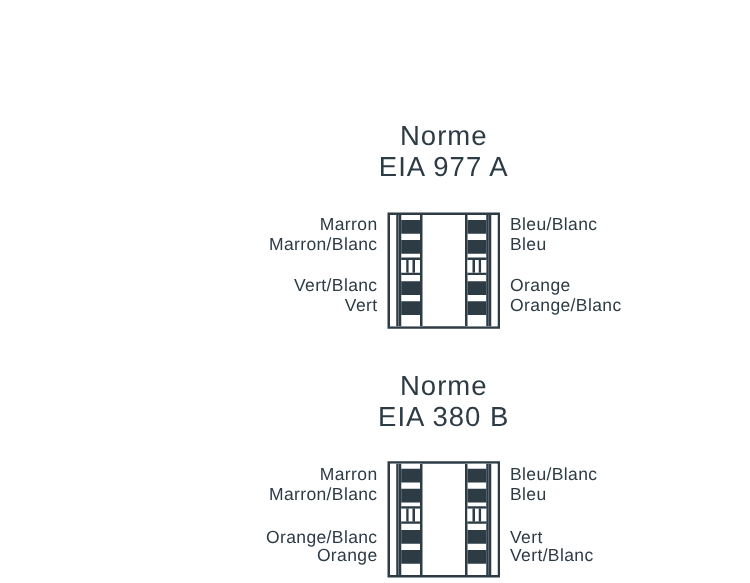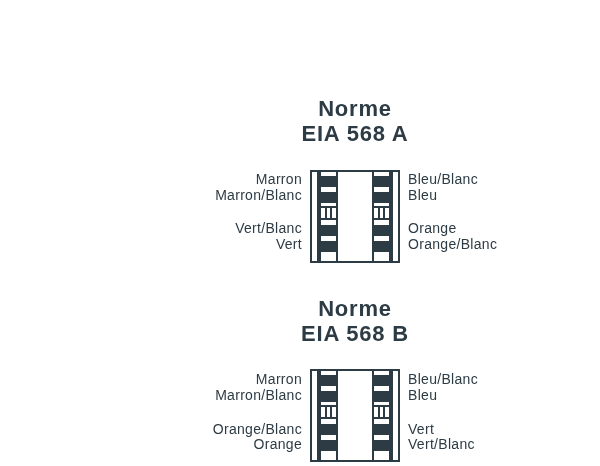--- a/index.html
+++ b/index.html
@@ -12,21 +12,21 @@
     background: #ffffff;
     overflow: hidden;
     color: var(--ink, #2d3b45);
   }
   .title {
     position: absolute;
     left: 255px;
     width: 200px;
     text-align: center;
     font-size: 22px;
-    font-weight: bold;
+    font-weight: normal;
     line-height: 25px;
     letter-spacing: 0.8px;
   }
   .secA .title { top: 96px; }
   .secB .title { top: 296px; }
 
   .label {
     position: absolute;
     height: 16px;
     line-height: 16px;
@@ -93,21 +93,21 @@
   .iii .vd   { width: 2px; background: var(--ink, #2d3b45); }
 </style>
 </head>
 <body style="background: rgb(255, 255, 255);">
 
 <div class="canvas">
 
   <section class="secA">
     <div class="title">
       <div>Norme</div>
-      <div>EIA 568 A</div>
+      <div>EIA 977 A</div>
     </div>
 
     <div class="label left l1">Marron</div>
     <div class="label left l2">Marron/Blanc</div>
     <div class="label left l3">Vert/Blanc</div>
     <div class="label left l4">Vert</div>
 
     <div class="label right l1">Bleu/Blanc</div>
     <div class="label right l2">Bleu</div>
     <div class="label right l3">Orange</div>
@@ -153,21 +153,21 @@
         <div class="band"></div>
         <div class="sp5"></div>
         <div class="band"></div>
       </div>
     </div>
   </section>
 
   <section class="secB">
     <div class="title">
       <div>Norme</div>
-      <div>EIA 568 B</div>
+      <div>EIA 380 B</div>
     </div>
 
     <div class="label left l1">Marron</div>
     <div class="label left l2">Marron/Blanc</div>
     <div class="label left l3">Orange/Blanc</div>
     <div class="label left l4">Orange</div>
 
     <div class="label right l1">Bleu/Blanc</div>
     <div class="label right l2">Bleu</div>
     <div class="label right l3">Vert</div>

